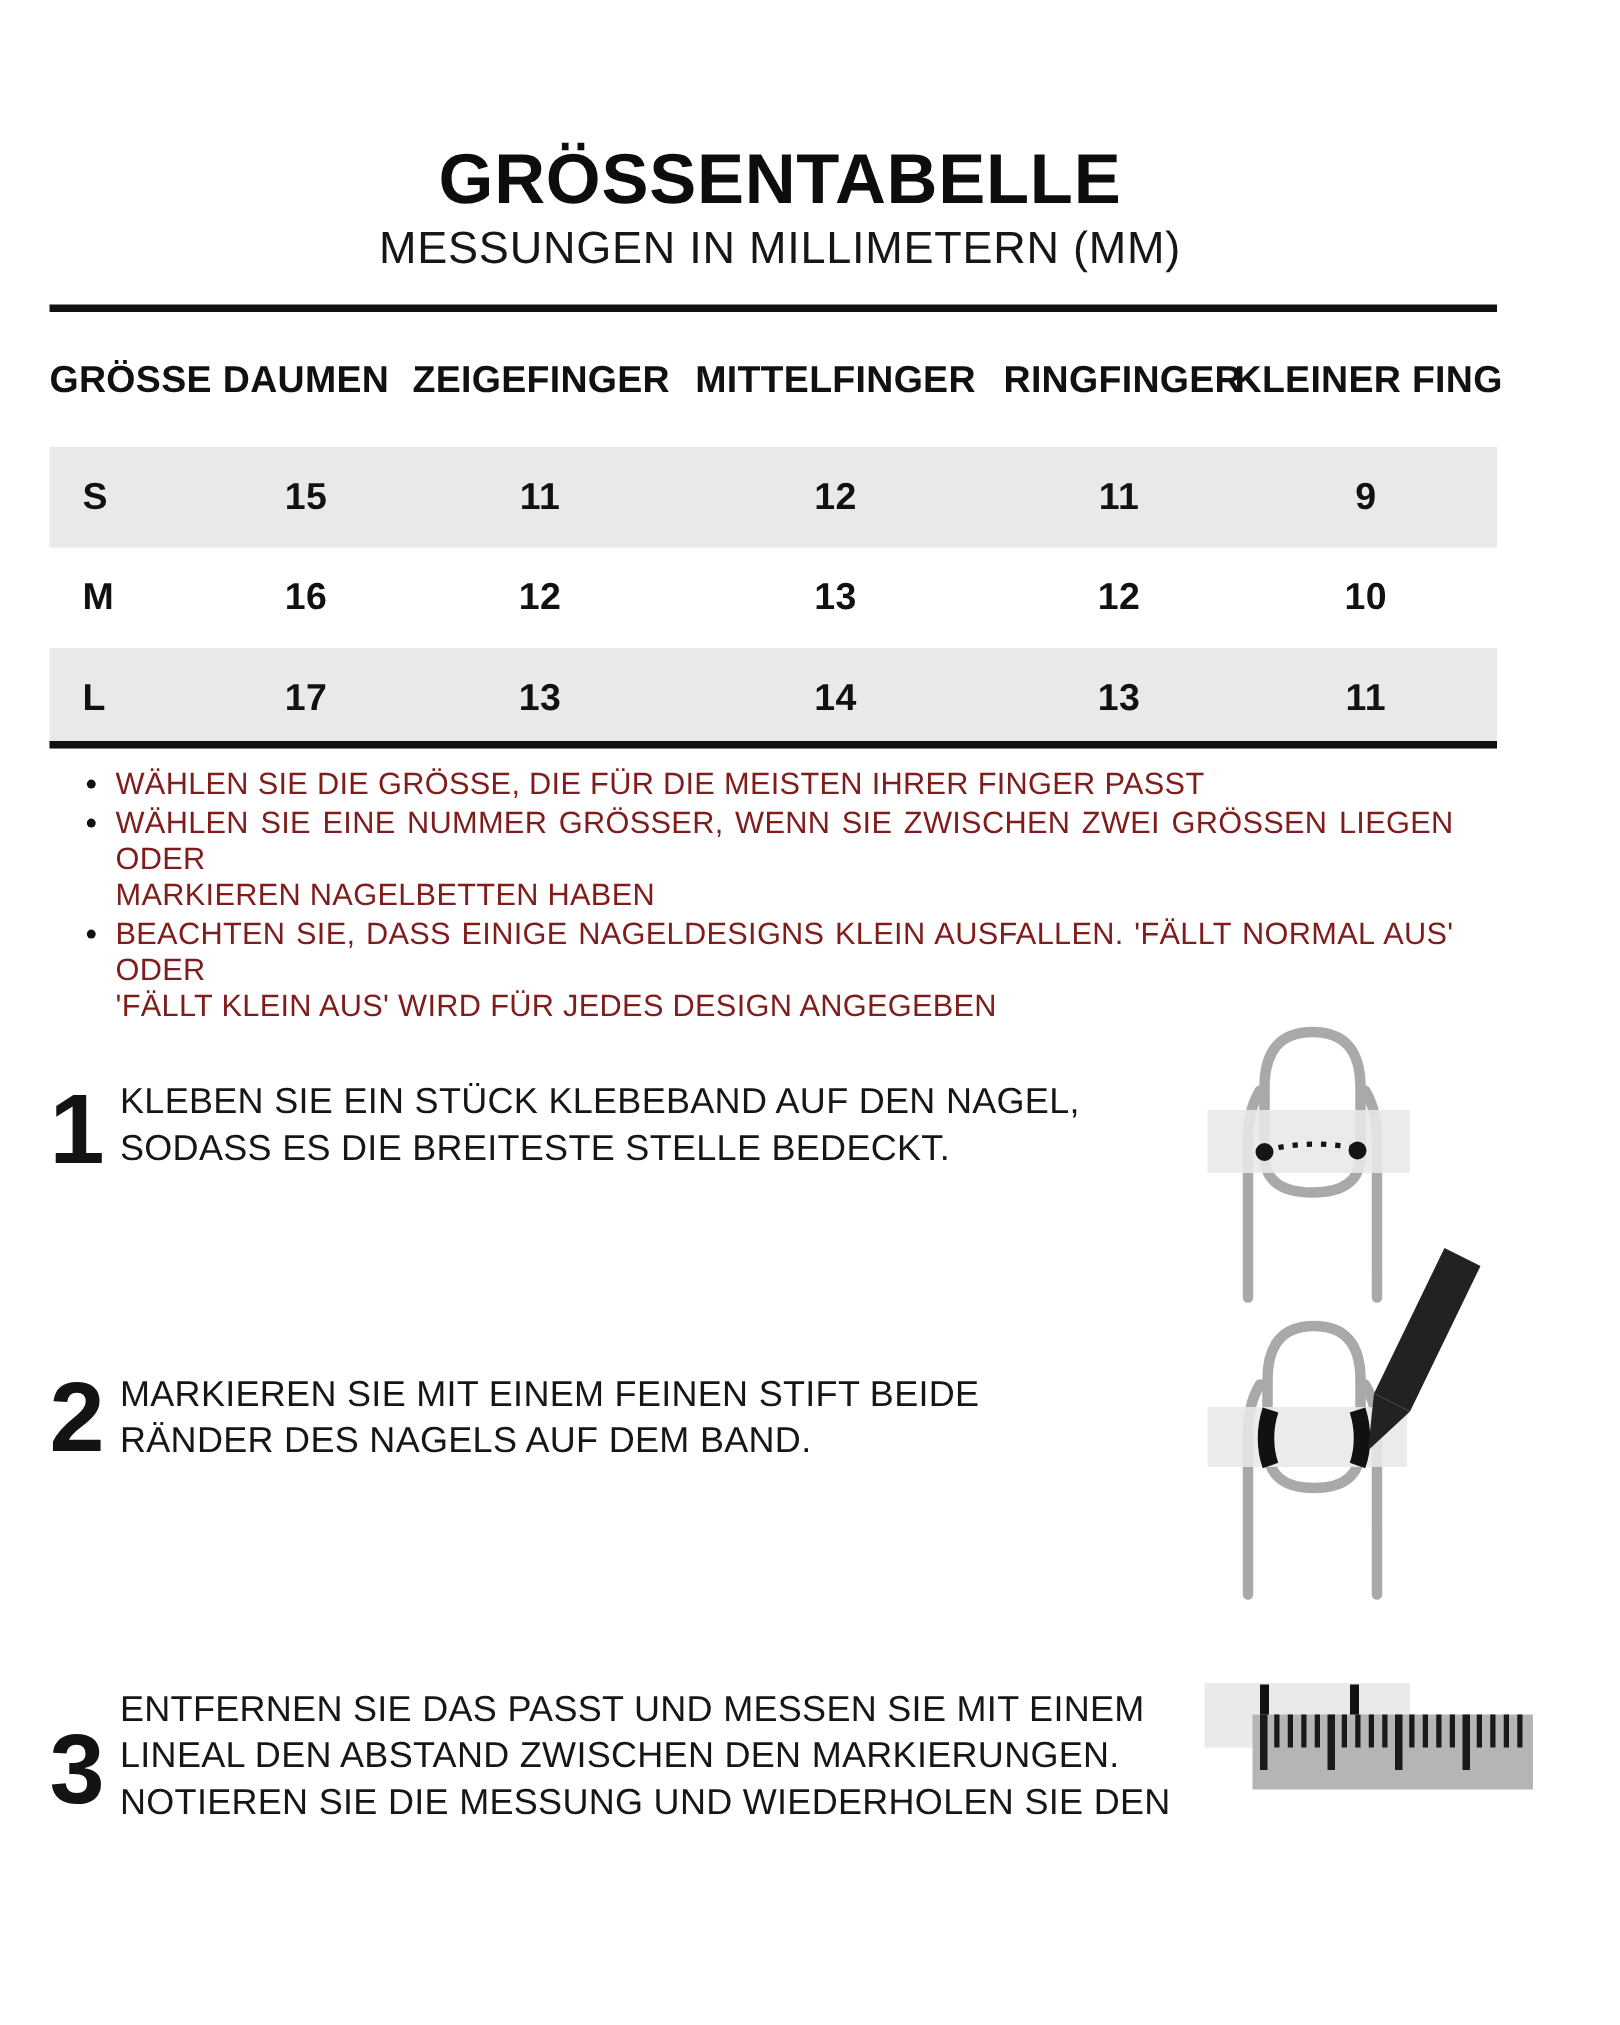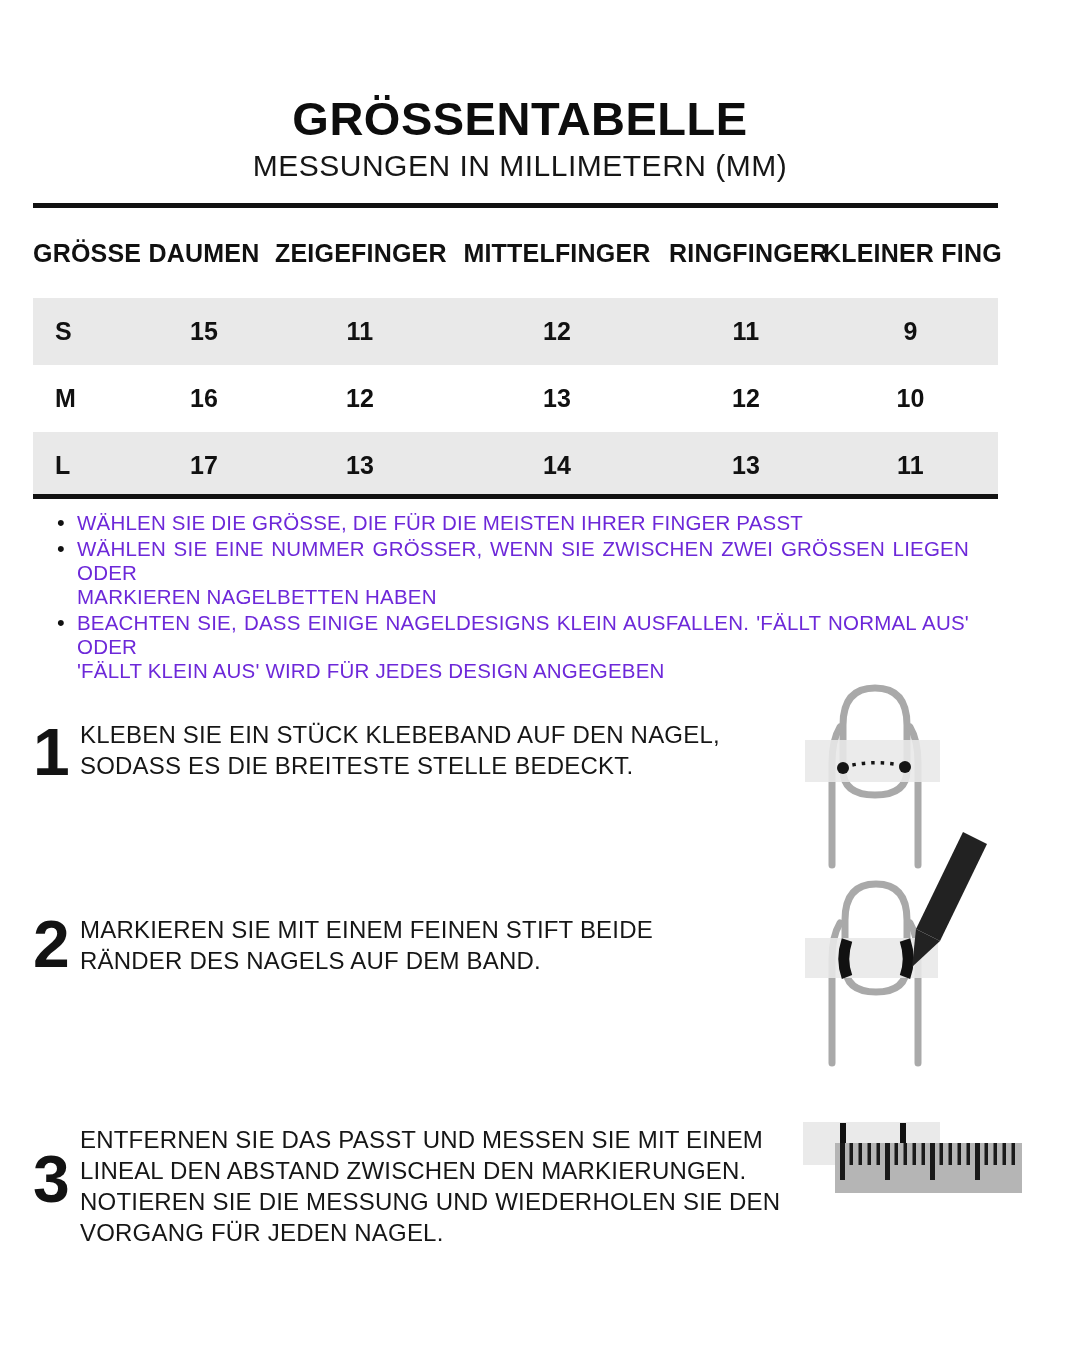--- a/index.html
+++ b/index.html
@@ -34,21 +34,21 @@
   .t-data.shaded { background:#e9e9e9; }
   .t-cell {
     text-align:center; font-size:25px; font-weight:700; color:#111111;
     white-space:nowrap; letter-spacing:0.2px;
   }
   .t-cell.first { text-align:left; padding-left:0; }
   .t-data .t-cell.first { padding-left:22px; }
 
   .notes { position:absolute; left:33px; top:511px; width:936px; }
   .note { position:relative; padding-left:44px; margin-bottom:2px;
-          font-size:20.5px; line-height:24px; letter-spacing:0.2px; color:#6d28d9; }
+          font-size:20.5px; line-height:24px; letter-spacing:0.2px; color:#7f1d1d; }
   .note::before {
     content:"•"; position:absolute; left:24px; top:0;
     font-size:22px; line-height:24px; color:#111111;
   }
   .note-line { display:block; text-align:justify; }
   .note-line.stretch { text-align-last:justify; }
 
   .step { position:absolute; left:33px; display:flex; align-items:flex-start; }
   .step-num {
     width:47px; flex:0 0 47px; font-size:66px; line-height:66px;
@@ -144,21 +144,20 @@
       <span class="step-line">RÄNDER DES NAGELS AUF DEM BAND.</span>
     </div>
   </div>
 
   <div class="step step-3">
     <div class="step-num">3</div>
     <div class="step-lines">
       <span class="step-line">ENTFERNEN SIE DAS PASST UND MESSEN SIE MIT EINEM</span>
       <span class="step-line">LINEAL DEN ABSTAND ZWISCHEN DEN MARKIERUNGEN.</span>
       <span class="step-line">NOTIEREN SIE DIE MESSUNG UND WIEDERHOLEN SIE DEN</span>
-      <span class="step-line">VORGANG FÜR JEDEN NAGEL.</span>
     </div>
   </div>
 
   <svg class="illus illus-1" width="240" height="250" viewBox="0 0 240 250">
     <g fill="none" stroke="#a9a9a9" stroke-width="7" stroke-linecap="round">
       <path d="M 55 105 L 55 60 Q 55 23 87 23 Q 119 23 119 60 L 119 105 Q 119 130 87 130 Q 55 130 55 105 Z"></path>
       <path d="M 52 62 C 46 72 44 82 44 98 L 44 200"></path>
       <path d="M 122 62 C 128 72 130 82 130 98 L 130 200"></path>
     </g>
     <rect x="17" y="75" width="135" height="42" fill="#e8e8e8" opacity="0.88"></rect>

